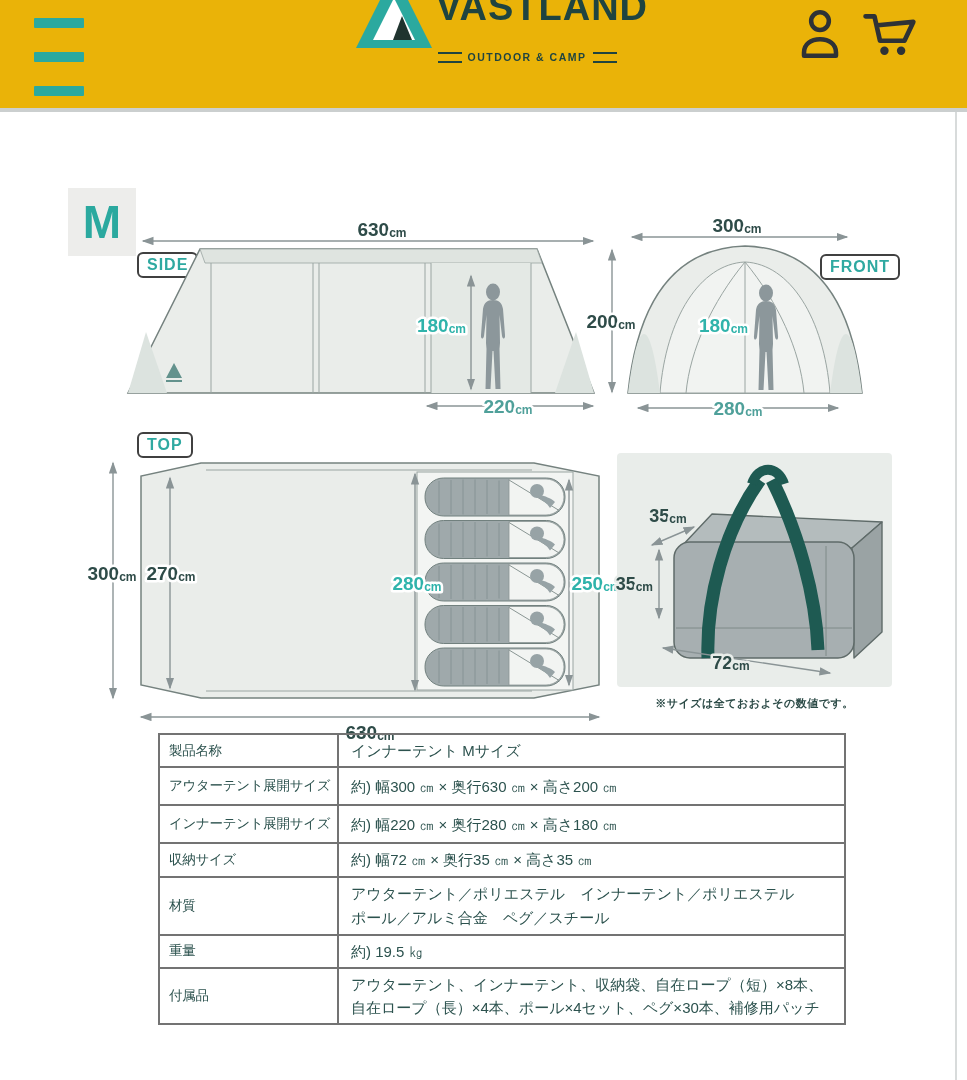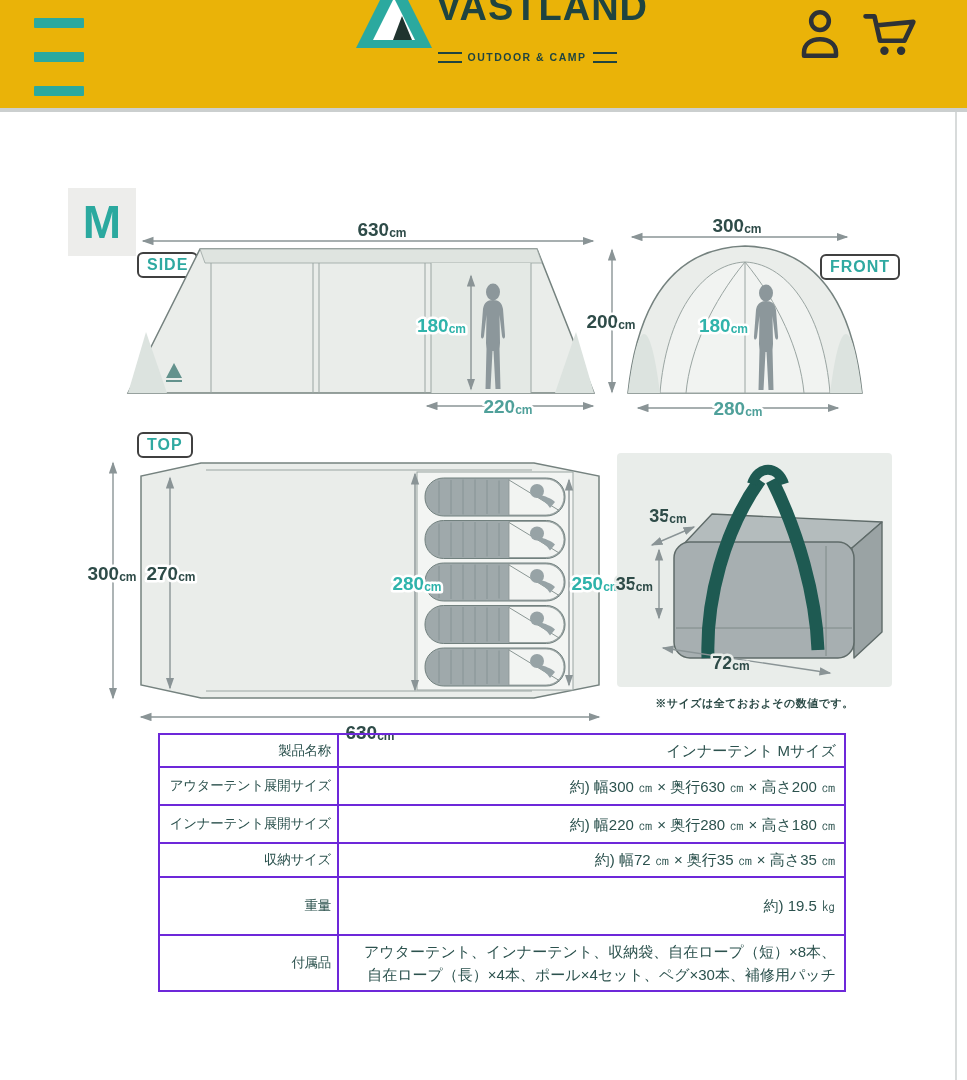--- a/index.html
+++ b/index.html
@@ -46,21 +46,21 @@
   text.blab { font-family:"Liberation Sans",sans-serif; font-size:18px; font-weight:700;
               fill:#2E4B48; paint-order:stroke; stroke:#E9EDEA; stroke-width:5px; stroke-linejoin:round; }
   tspan.unit { font-size:12px; font-weight:700; }
 
   .size-note { position:absolute; left:617px; top:696px; width:275px; text-align:center;
                font-size:11px; font-weight:700; color:#2C4B47; letter-spacing:0.5px; }
 
   
   .spec { position:absolute; left:158px; top:733px; width:688px; border-collapse:collapse;
           color:#2C524E; }
-  .spec td { border:2px solid #6d28d9; vertical-align:middle;text-align:right; }
+  .spec td { border:2px solid #737373; vertical-align:middle; }
   .spec td.k { width:162px; padding:4px 6px 4px 9px; font-size:13.5px; font-weight:400;
                letter-spacing:-0.3px; white-space:nowrap; }
   .spec td.v { padding:4px 8px 4px 12px; font-size:15px; line-height:1.55; white-space:pre-line; }
   .spec tr:nth-child(1){ height:30px; }
   .spec tr:nth-child(2){ height:38px; }
   .spec tr:nth-child(3){ height:38px; }
   .spec tr:nth-child(4){ height:30px; }
   .spec tr:nth-child(5){ height:58px; }
   .spec tr:nth-child(6){ height:31px; }
   .spec tr:nth-child(7){ height:56px;padding-left:36px; }
@@ -252,20 +252,25 @@
       </tr>
       <tr>
         <td class="k">インナーテント展開サイズ</td>
         <td class="v">約) 幅220 ㎝ × 奥行280 ㎝ × 高さ180 ㎝</td>
       </tr>
       <tr>
         <td class="k">収納サイズ</td>
         <td class="v">約) 幅72 ㎝ × 奥行35 ㎝ × 高さ35 ㎝</td>
       </tr>
       <tr>
+        <td class="k">材質</td>
+        <td class="v">アウターテント／ポリエステル　インナーテント／ポリエステル
+ポール／アルミ合金　ペグ／スチール</td>
+      </tr>
+      <tr>
         <td class="k">重量</td>
         <td class="v">約) 19.5 ㎏</td>
       </tr>
       <tr>
         <td class="k">付属品</td>
         <td class="v">アウターテント、インナーテント、収納袋、自在ロープ（短）×8本、
 自在ロープ（長）×4本、ポール×4セット、ペグ×30本、補修用パッチ</td>
       </tr>
     </tbody>
   </table>

